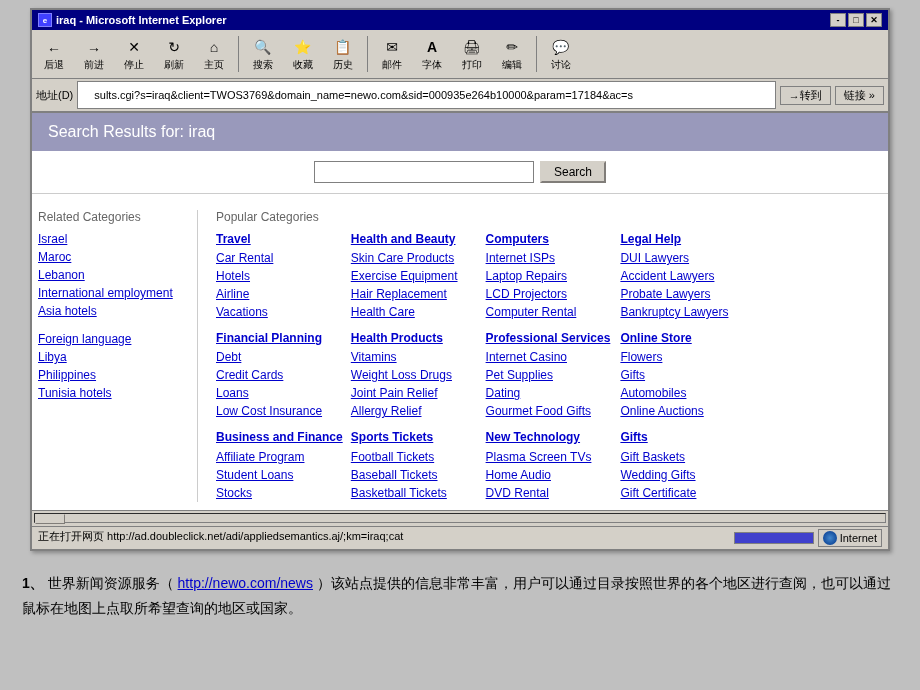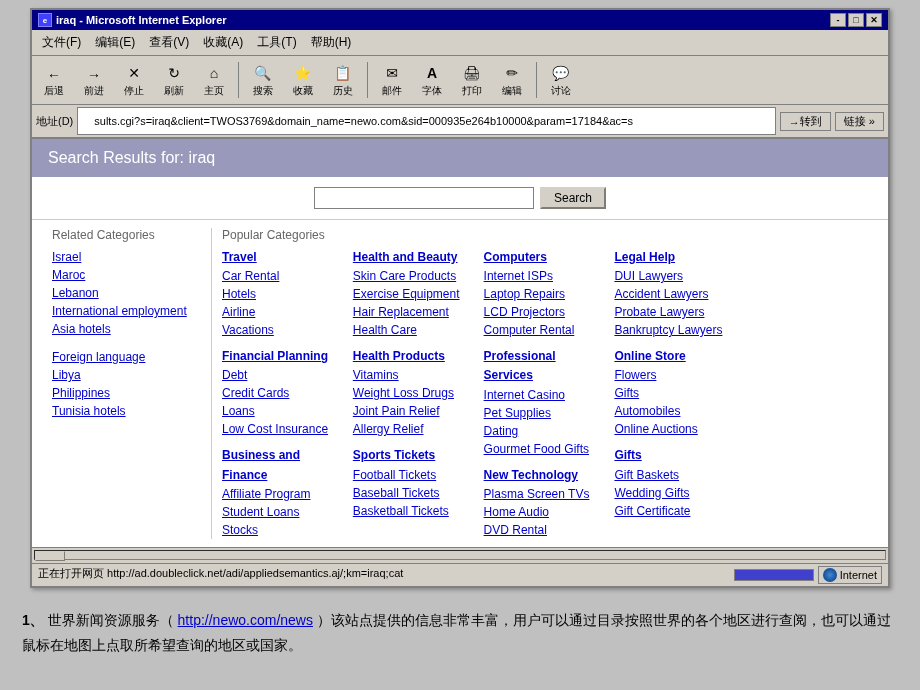--- a/index.html
+++ b/index.html
@@ -193,23 +193,24 @@
     .search-btn {
       padding: 2px 12px;
       background: #d4d0c8;
       border: 2px outset #d4d0c8;
       font-size: 12px;
       cursor: pointer;
     }
 
     
     .categories-section {
-      padding: 8px 20px;
-      display: flex;
-      gap: 0;
+      padding: 8px 6px;
+      display: flex;
+      gap: 8px;
+      margin-top: 8px;
     }
     .related-col {
       width: 160px;
       min-width: 160px;
       padding-right: 10px;
       border-right: 1px solid #cccccc;
       margin-right: 10px;
     }
     .popular-col {
       flex: 1;
@@ -350,28 +351,20 @@
       <div class="title-icon">e</div>
       <span>iraq - Microsoft Internet Explorer</span>
     </div>
     <div class="title-controls">
       <div class="title-btn">-</div>
       <div class="title-btn">□</div>
       <div class="title-btn close">✕</div>
     </div>
   </div>
 
-  <div class="menu-bar">
-    <span class="menu-item">文件(F)</span>
-    <span class="menu-item">编辑(E)</span>
-    <span class="menu-item">查看(V)</span>
-    <span class="menu-item">收藏(A)</span>
-    <span class="menu-item">工具(T)</span>
-    <span class="menu-item">帮助(H)</span>
-  </div>
 
   <div class="toolbar">
     <div class="toolbar-btn">
       <div class="toolbar-icon">←</div>
       <span class="toolbar-label">后退</span>
     </div>
     <div class="toolbar-btn">
       <div class="toolbar-icon">→</div>
       <span class="toolbar-label">前进</span>
     </div>

